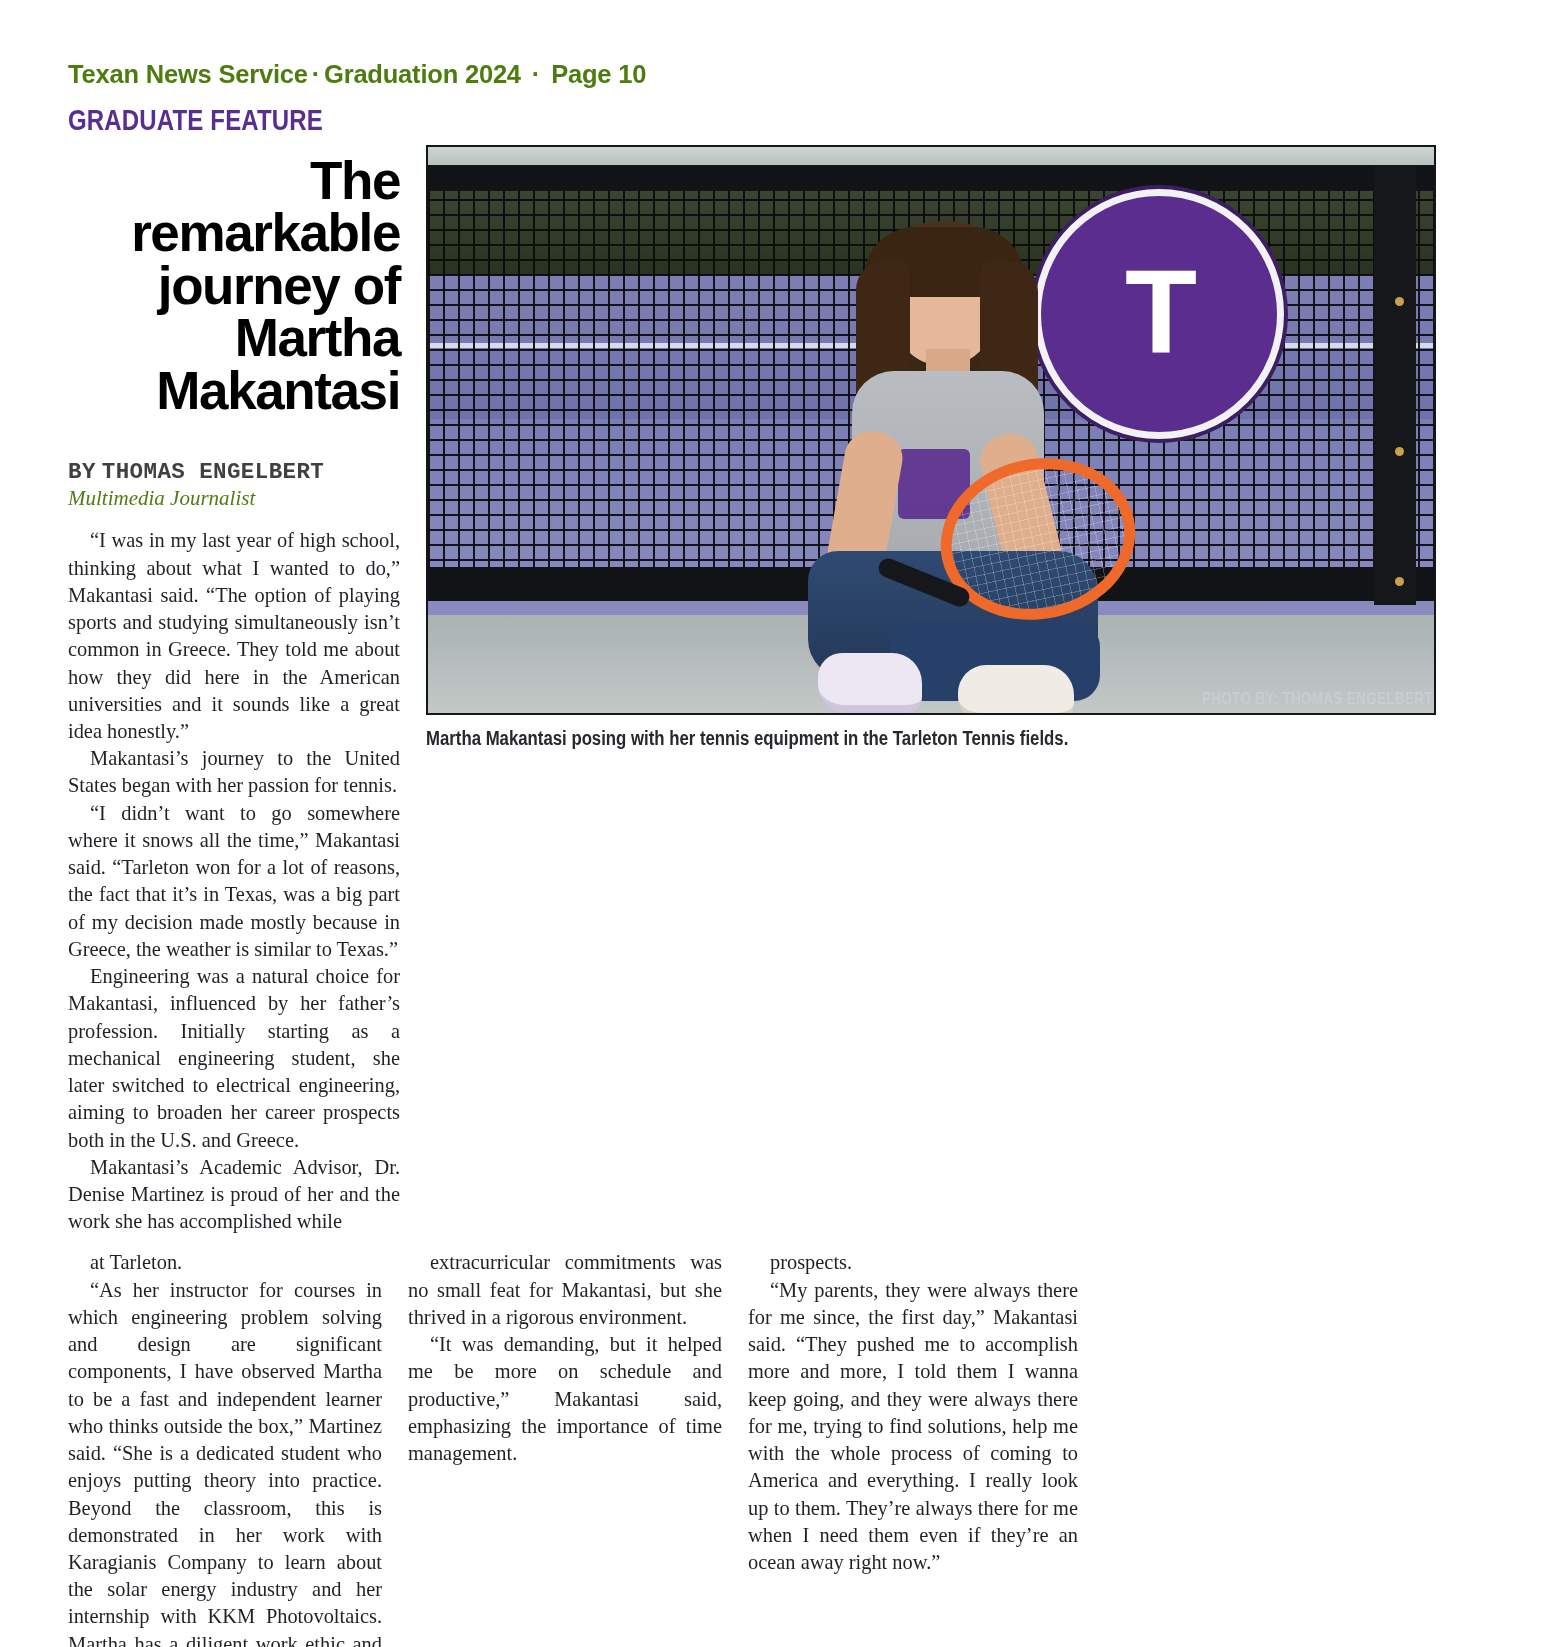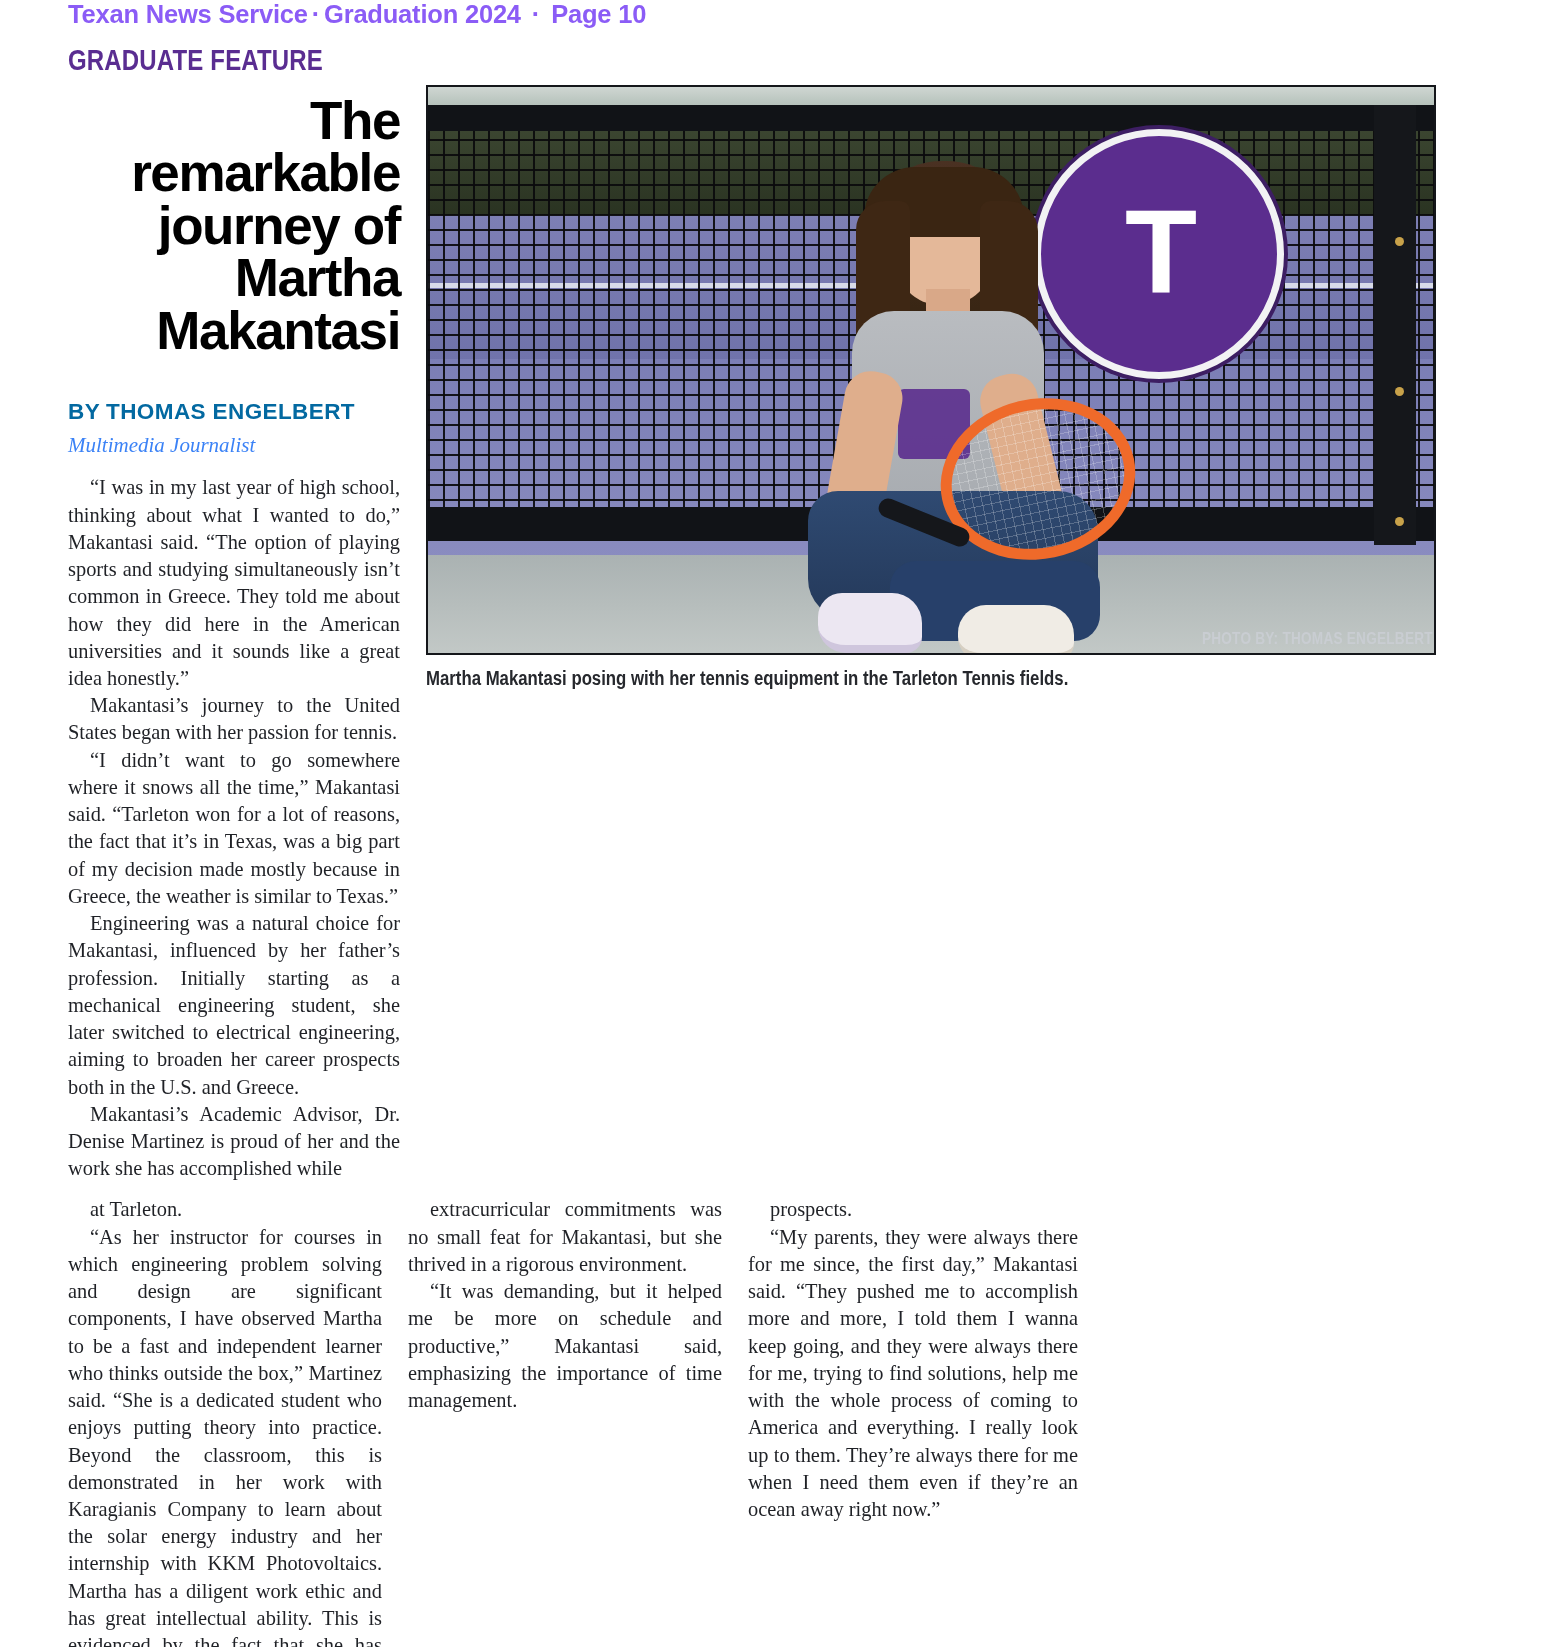--- a/index.html
+++ b/index.html
@@ -20,21 +20,22 @@
     width: 1368px;
     height: 1647px;
   }
 
   
   .folio {
     font-family: "Liberation Sans", sans-serif;
     font-weight: bold;
     font-size: 25.5px;
     letter-spacing: -0.2px;
-    color: #8b5cf6;
+    color: #4d7c0f;
+    padding-top: 60px;
     white-space: nowrap;
   }
   .folio .dot { padding: 0 4px; }
   .folio .sp { display: inline-block; width: 7px; }
 
   .kicker {
     font-family: "Liberation Sans", sans-serif;
     font-weight: bold;
     font-size: 30px;
     color: #5a2d91;
@@ -62,34 +63,34 @@
     font-size: 53px;
     line-height: 0.99;
     text-align: right;
     color: #000000;
     letter-spacing: -1.4px;
     margin: 0;
     padding-top: 10px;
   }
 
   .byline {
-    font-family: Liberation Sans, sans-serif;
+    font-family: Liberation Mono, monospace;
     font-weight: bold;
     font-size: 22.5px;
     letter-spacing: 0.4px;
     margin-top: 42px;
-    color: #0369a1;
+    color: #404040;
   }
   .byline .by { margin-right: 6px; }
   .byrole {
     font-family: "Liberation Serif", serif;
     font-style: italic;
     font-size: 21px;
-    margin-top: 8px;
-    color: #3b82f6;
+    margin-top: 1px;
+    color: #4d7c0f;
   }
 
   
   .bodytext p {
     margin: 0;
     font-size: 20.4px;
     line-height: 1.335;
     text-align: justify;
     text-indent: 22px;
     -webkit-hyphens: auto;

